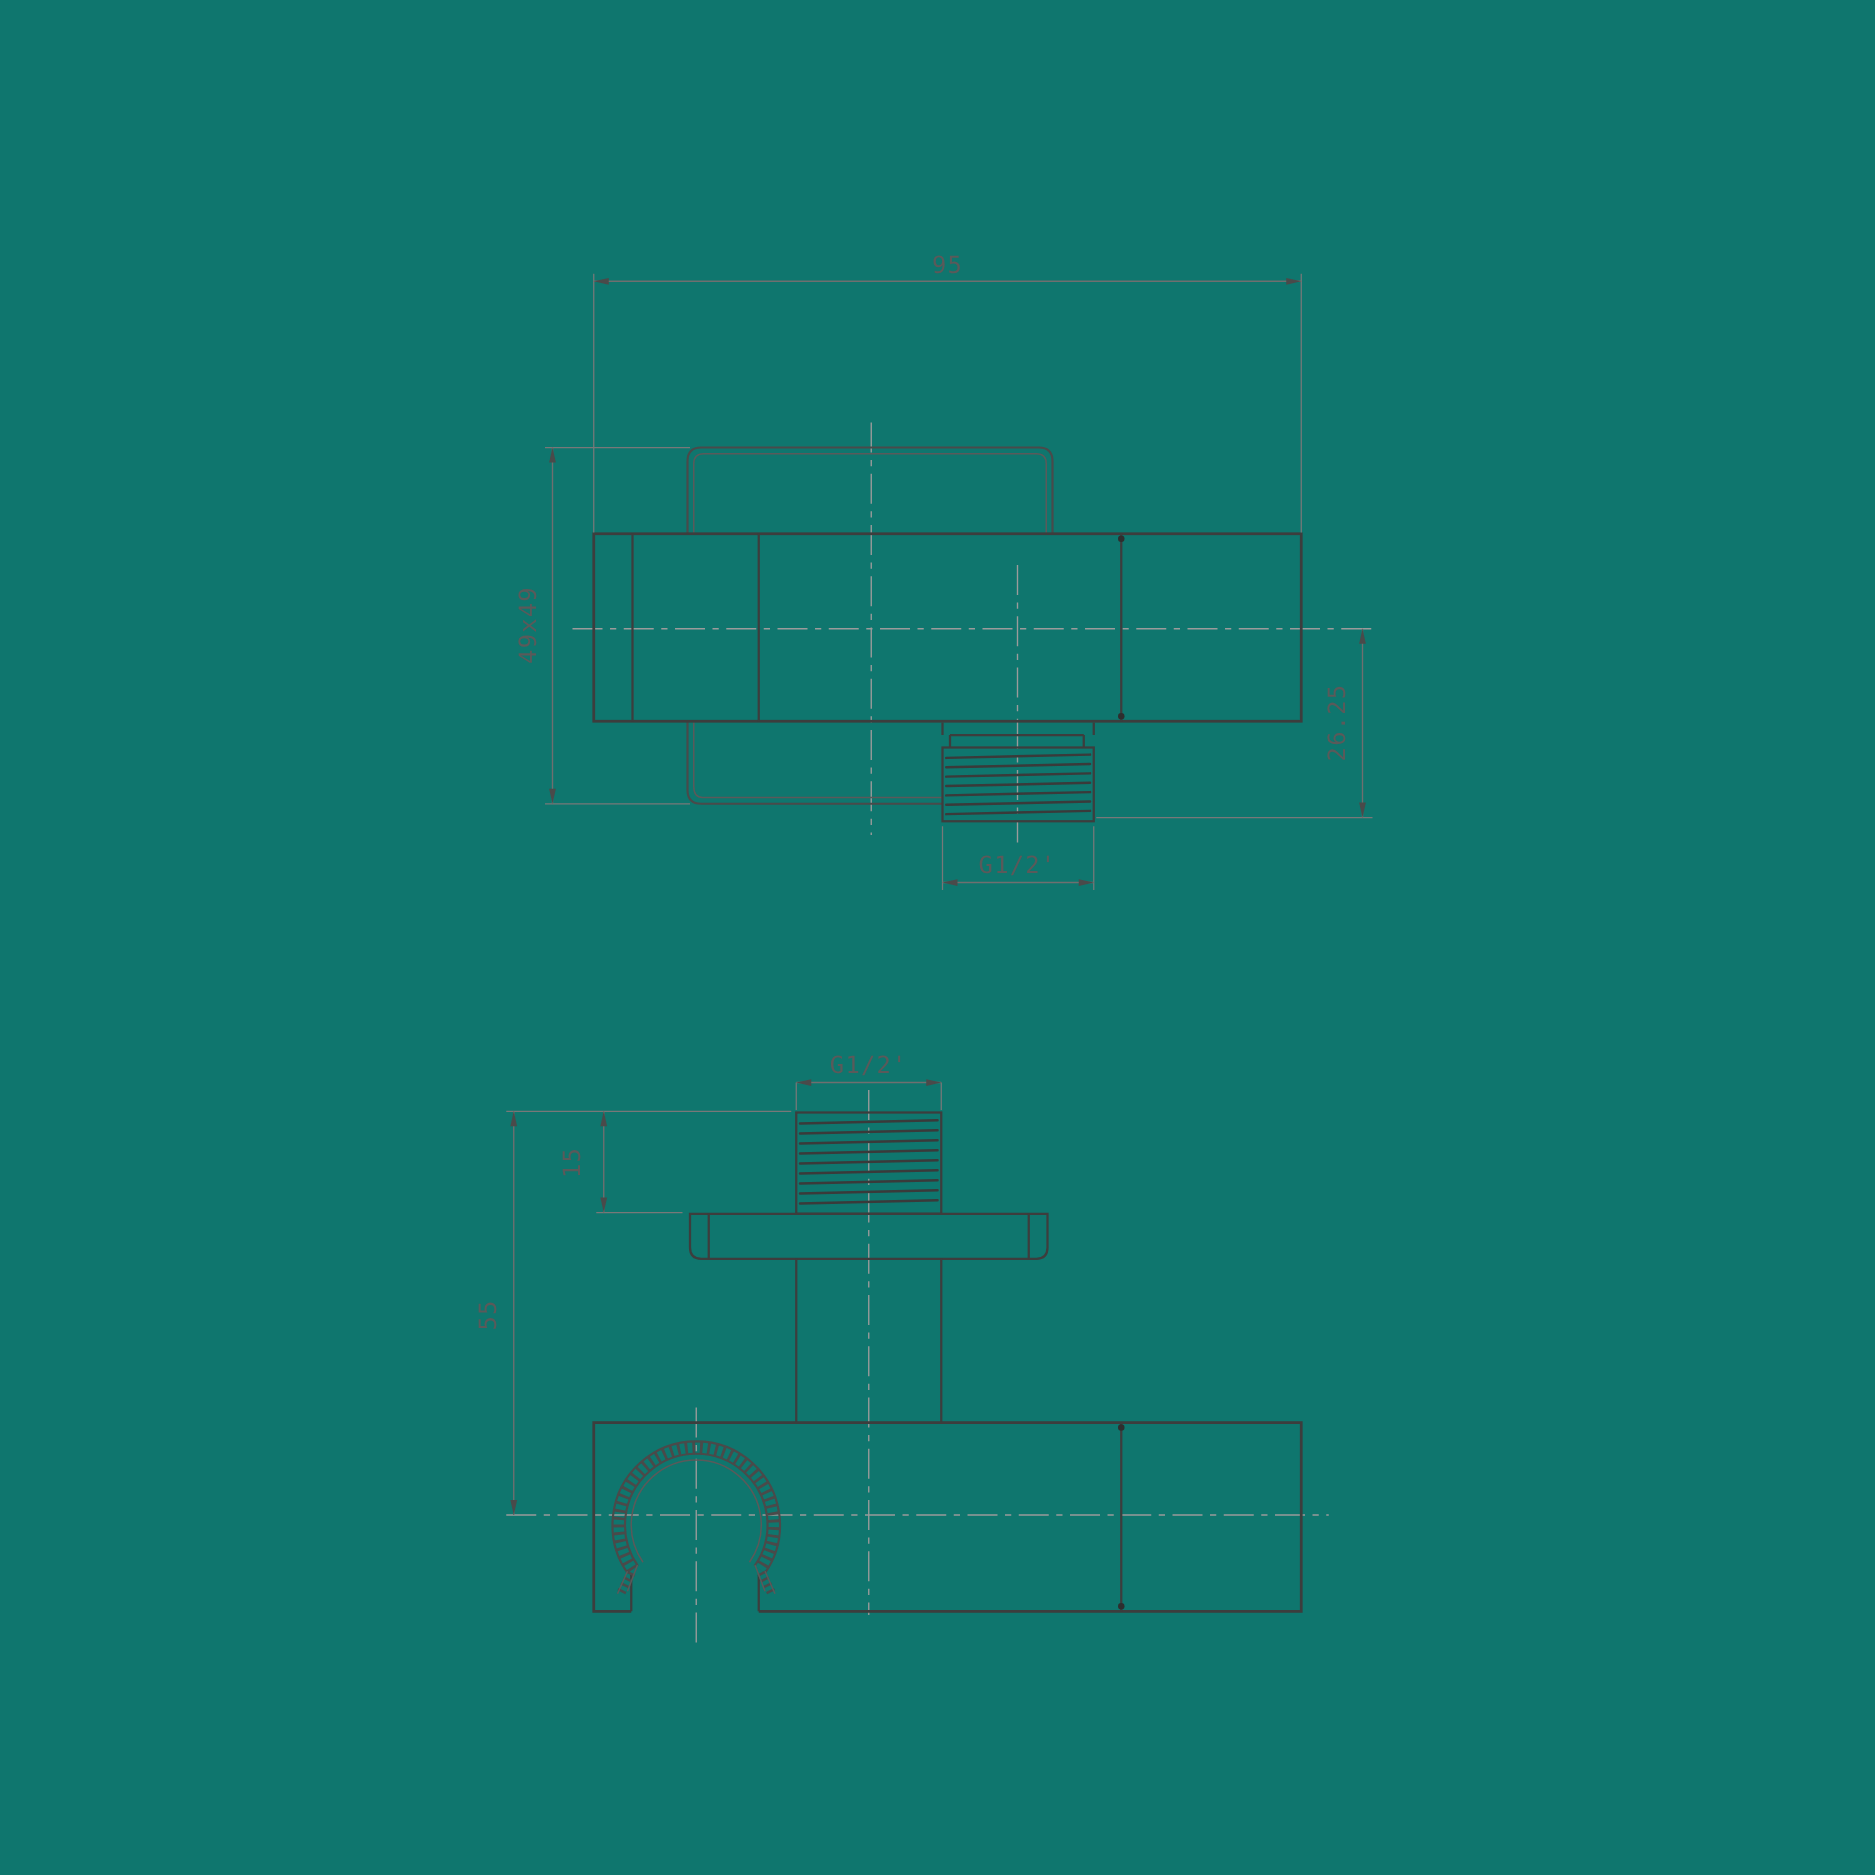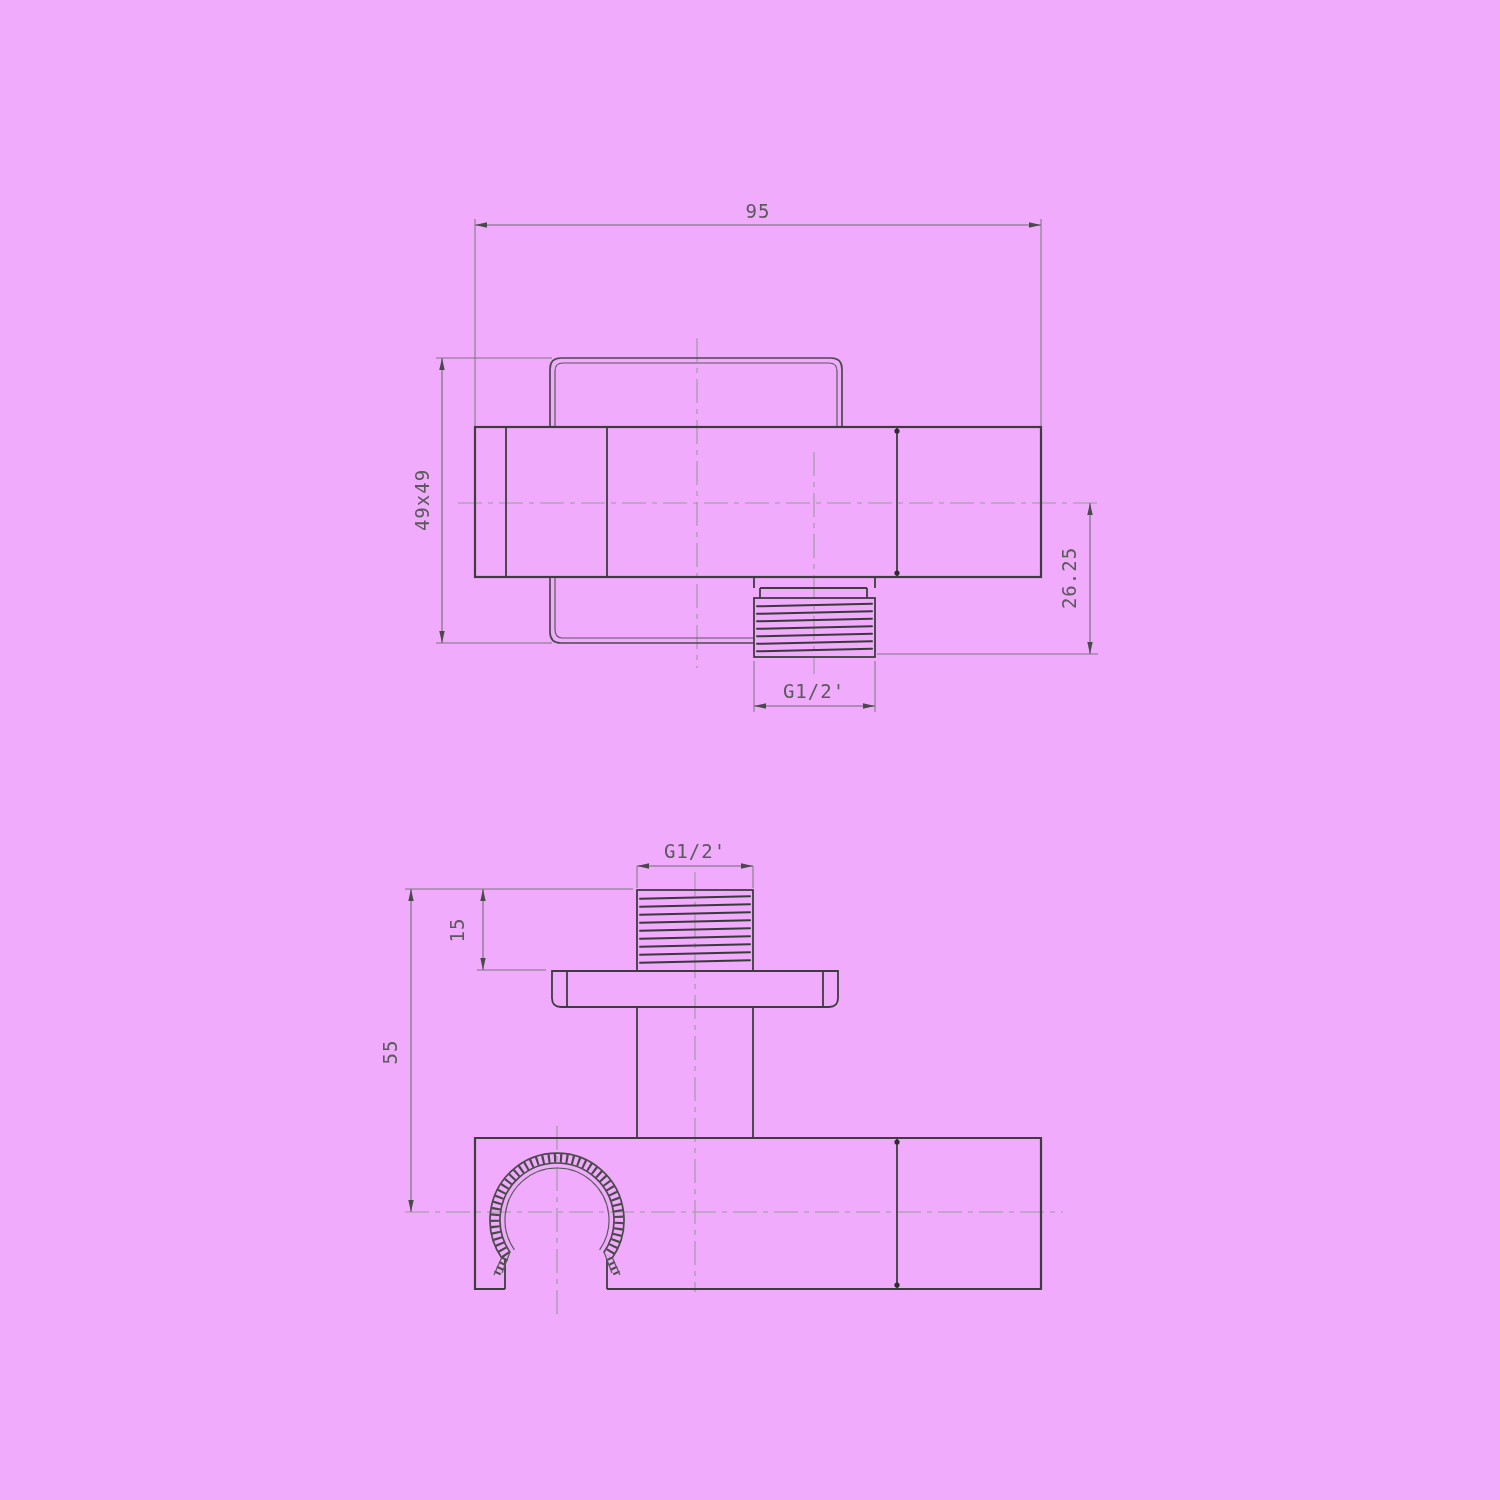--- a/index.html
+++ b/index.html
@@ -4,21 +4,21 @@
 <style>
   html, body {
     margin: 0;
     padding: 0;
     background: #ffffff;
   }
   .canvas {
     position: relative;
     width: 1500px;
     height: 1500px;
-    background: #f0abfc;
+    background: #0f766e;
     overflow: hidden;
     font-family: "DejaVu Sans Mono", "Liberation Mono", monospace;
   }
   svg { display: block; }
   .outline  { stroke: #3d3d3d; stroke-width: 2.2; fill: none; }
   .outline-thin { stroke: #3d3d3d; stroke-width: 1.8; fill: none; }
   .wire     { stroke: #4a4a4a; stroke-width: 1.7; fill: none; }
   .wire-in  { stroke: #5a5a5a; stroke-width: 1.2; fill: none; }
   .ridge    { stroke: #3a3a3a; stroke-width: 2; fill: none; stroke-linecap: round; }
   .dim      { stroke: #6f6f6f; stroke-width: 1.1; fill: none; }

